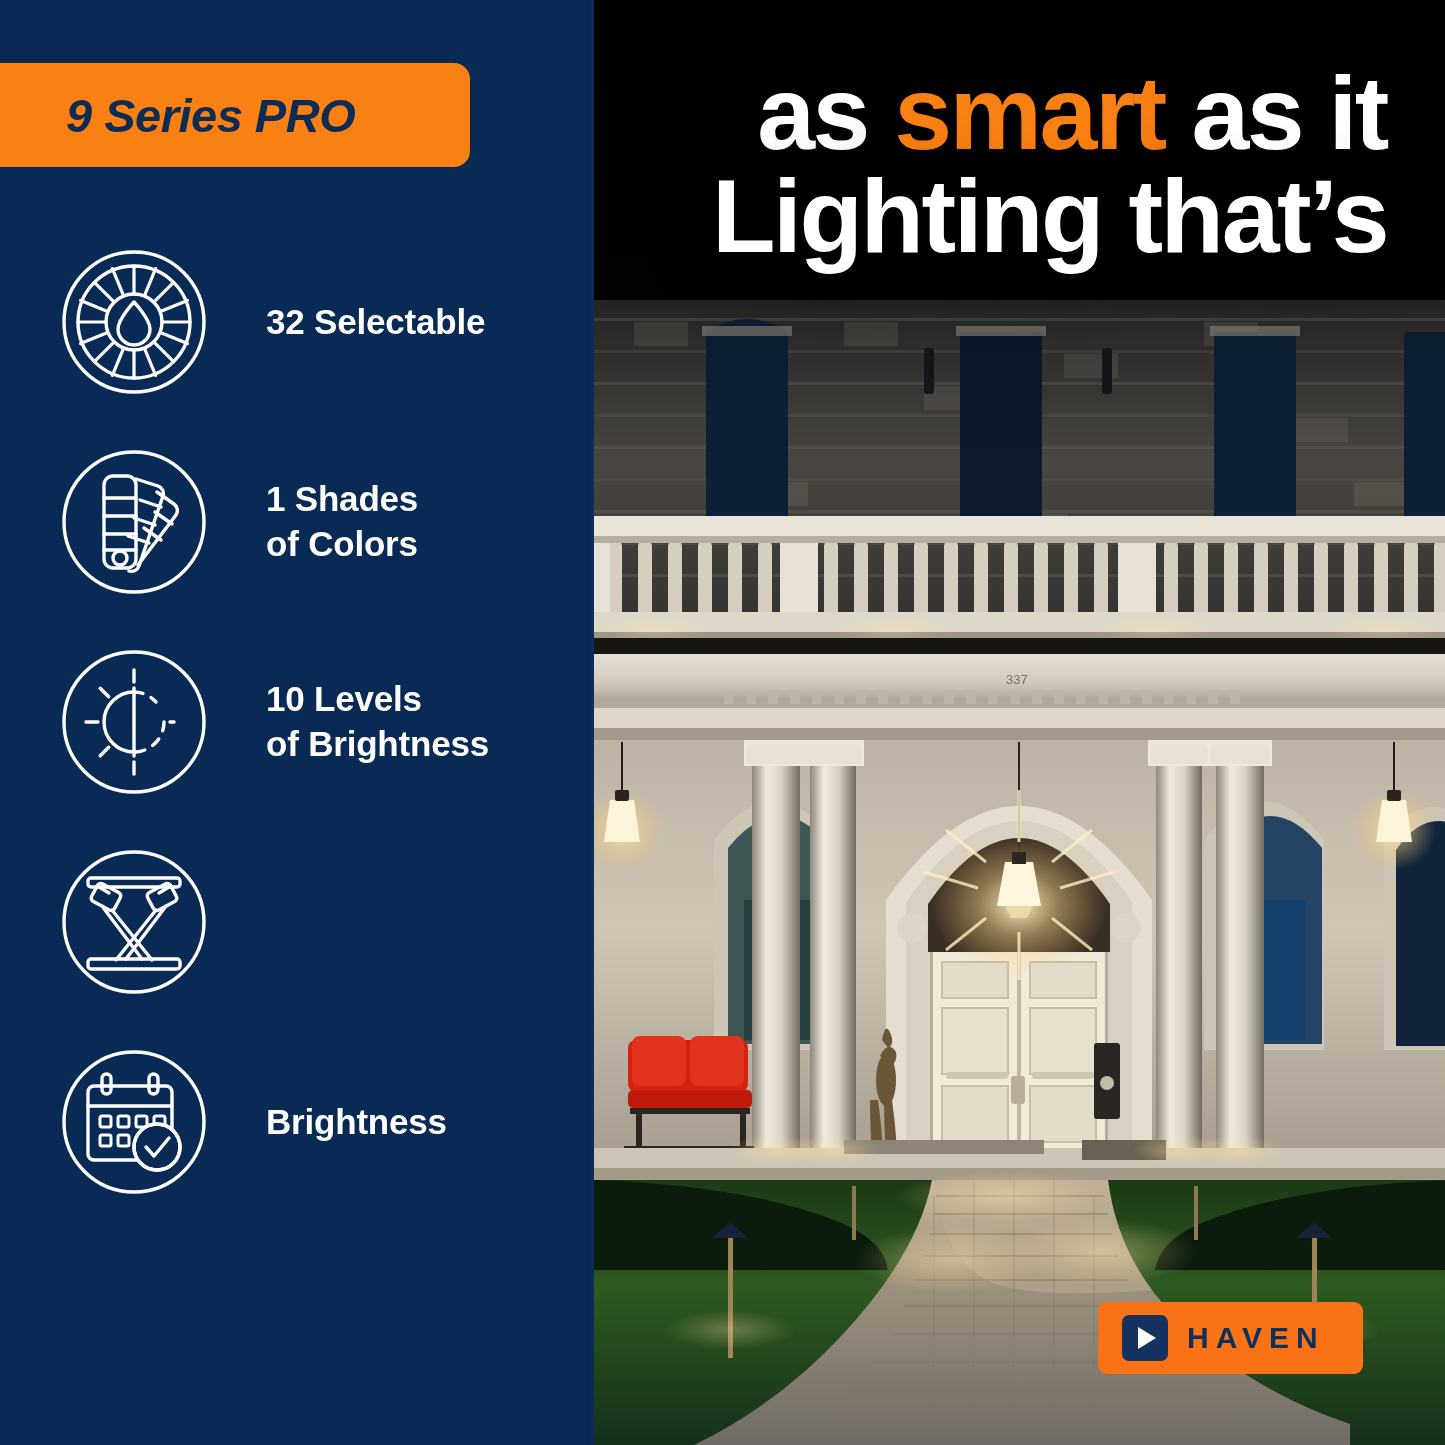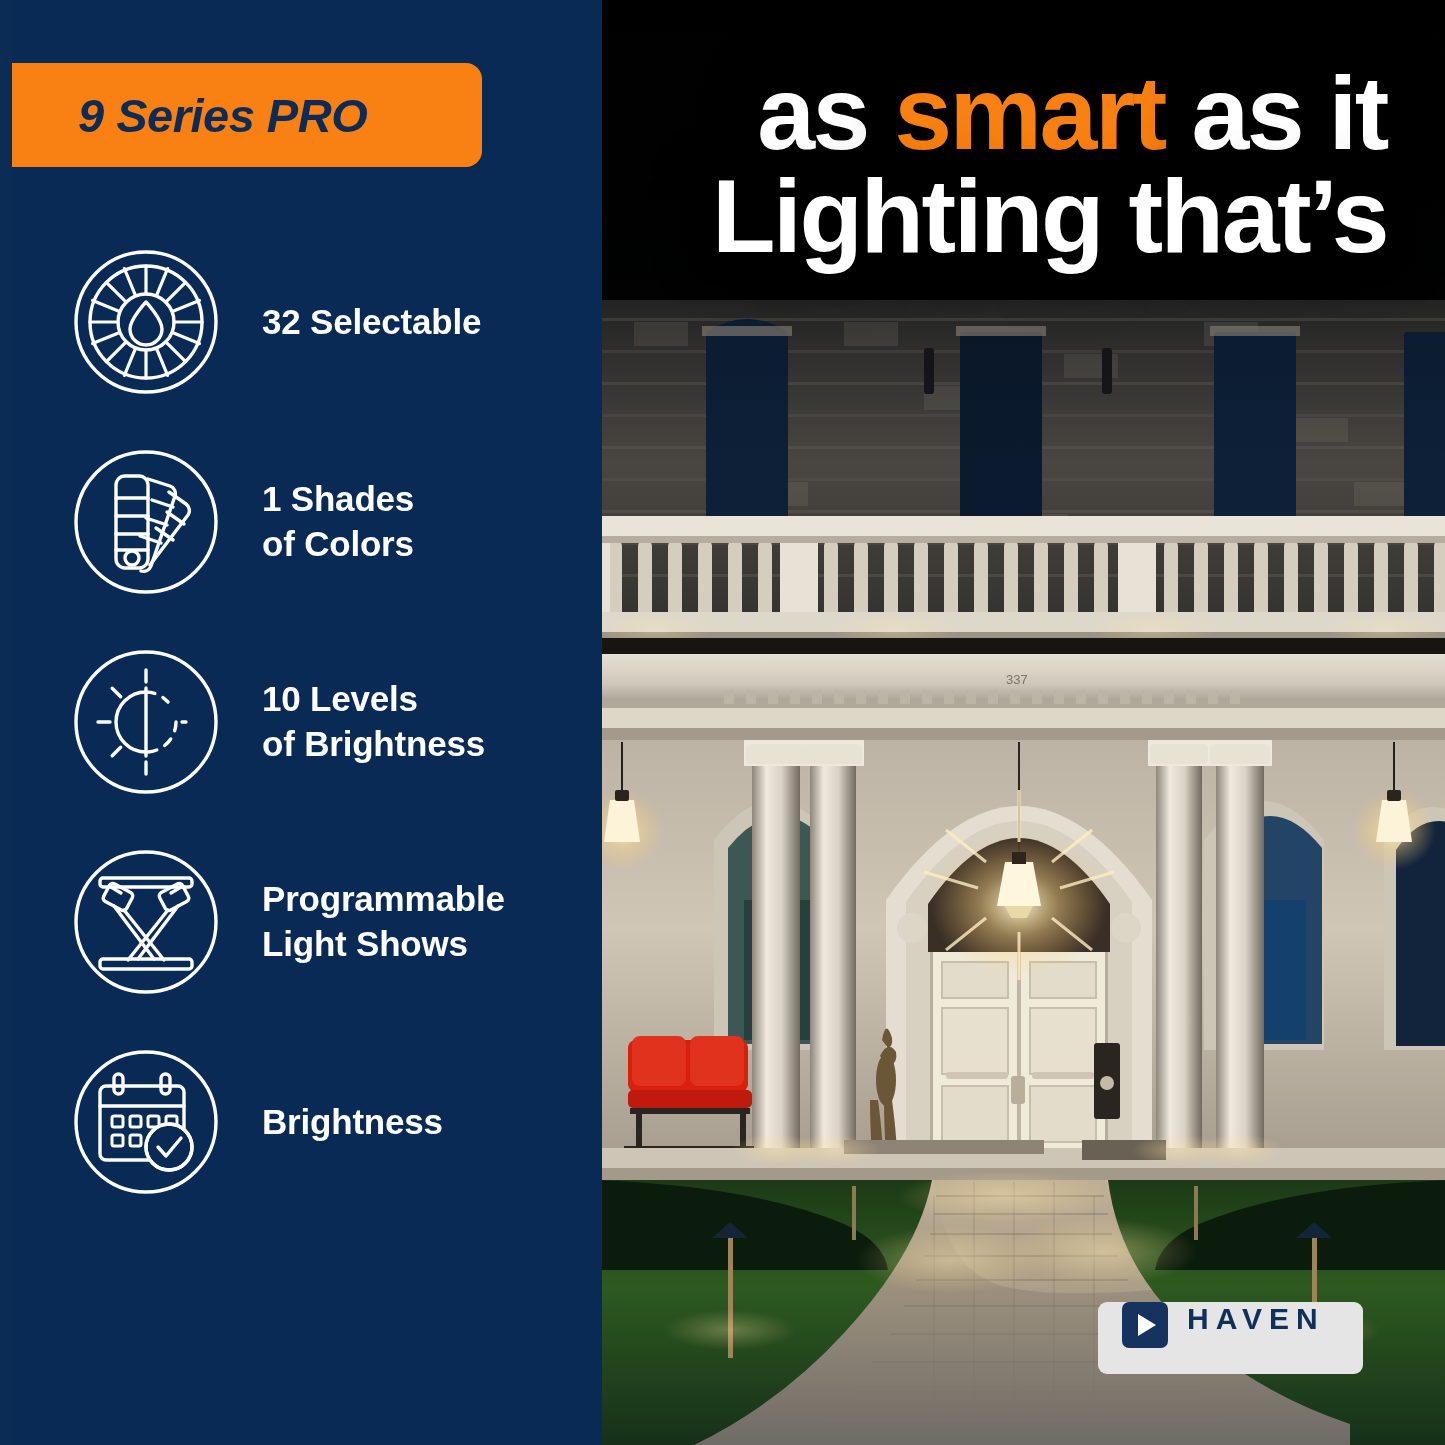--- a/index.html
+++ b/index.html
@@ -14,21 +14,21 @@
     position: relative;
     width: 1445px;
     height: 1445px;
     overflow: hidden;
     background: #0a2c55;
   }
 
   
   .left-panel {
     position: absolute;
-    left: 12px; top: 0;
+    left: 0; top: 0;
     width: 590px;
     height: 1445px;
     background: #082a54;
     overflow: hidden;
   }
 
   .badge {
     position: absolute;
     left: 0;
     top: 63px;
@@ -56,20 +56,21 @@
     top: 222px;
     width: 590px;
   }
   .feature {
     position: relative;
     height: 200px;
     display: flex;
     align-items: center;
     padding-left: 60px;
     box-sizing: border-box;
+    gap: 16px;
   }
   .feature-icon {
     width: 148px;
     height: 148px;
     flex: 0 0 148px;
   }
   .feature-icon svg {
     display: block;
     width: 148px;
     height: 148px;
@@ -112,23 +113,24 @@
   .headline .hl-line { display: block; white-space: nowrap; }
   .accent { color: #f98012; }
 
   
   .logo {
     position: absolute;
     left: 1098px;
     top: 1302px;
     width: 265px;
     height: 72px;
-    background: #e5e5e5;
+    background: #f97316;
     border-radius: 9px;
     display: flex;
+    align-items: center;
     padding-left: 24px;
     box-sizing: border-box;
   }
   .logo-mark {
     width: 46px;
     height: 46px;
     flex: 0 0 46px;
   }
   .logo-text {
     margin-left: 19px;
@@ -605,24 +607,20 @@
             <rect x="33" y="39" width="26" height="20" rx="4" transform="rotate(28 46 49)"></rect>
             <rect x="89" y="39" width="26" height="20" rx="4" transform="rotate(-28 102 49)"></rect>
             <path d="M42 58 l40 53"></path>
             <path d="M52 62 l40 50"></path>
             <path d="M106 58 l-40 53"></path>
             <path d="M96 62 l-40 50"></path>
             <path d="M39 39 l10 6"></path>
             <path d="M109 39 l-10 6"></path>
           </svg>
         </span>
-        <span class="feature-label">
-          <span class="l1">Programmable</span>
-          <span class="l2">Light Shows</span>
-        </span>
       </div>
 
       <div class="feature">
         <span class="feature-icon">
           <svg viewBox="0 0 148 148" fill="none" stroke="#ffffff" stroke-width="3.4" stroke-linecap="round" stroke-linejoin="round">
             <circle cx="74" cy="74" r="70"></circle>
             <rect x="28" y="38" width="84" height="74" rx="6"></rect>
             <line x1="28" y1="58" x2="112" y2="58"></line>
             <rect x="42" y="26" width="9" height="20" rx="4.5"></rect>
             <rect x="89" y="26" width="9" height="20" rx="4.5"></rect>

